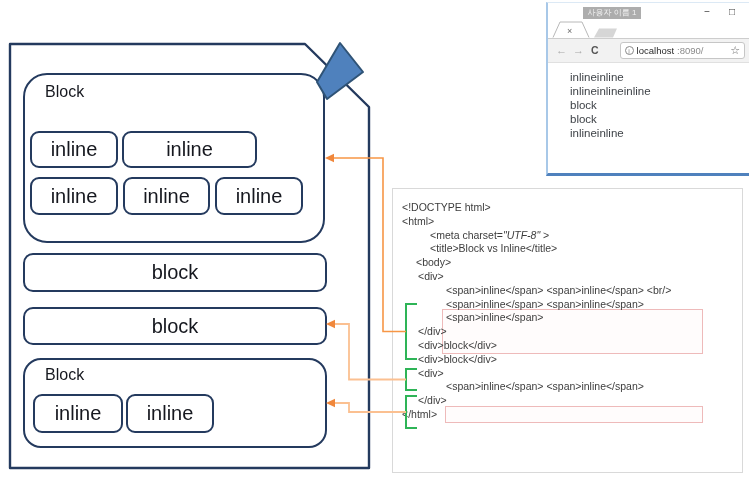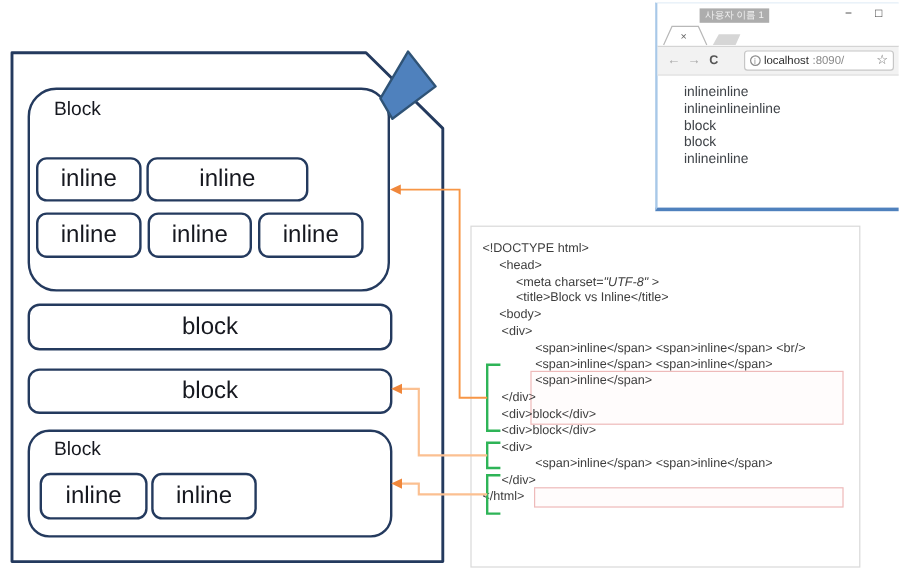--- a/index.html
+++ b/index.html
@@ -14,21 +14,21 @@
   
   .nbox{
     position:absolute;background:#fff;border:2.4px solid #243a5e;
     box-sizing:border-box;z-index:1;color:#16181f;
   }
   .cbox{display:flex;align-items:center;justify-content:center;font-size:20px;}
   .biglabel{position:absolute;font-size:16px;color:#16181f;}
 
   
   #codepanel{
-    position:absolute;left:392px;top:188px;width:325px;height:285px;
+    position:absolute;left:392px;top:188px;width:351px;height:285px;
     background:#fff;border:1.2px solid #d9d9d9;box-sizing:border-box;
     padding-top:12px;z-index:2;
   }
   .cl{
     position:relative;z-index:2;height:13.8px;line-height:13.8px;
     font-size:10.5px;color:#3d3d3d;white-space:pre;box-sizing:border-box;
   }
   .cl i{font-style:italic;}
   .ind0{padding-left:9px}.ind1{padding-left:23px}.ind2{padding-left:37px}
   .indD{padding-left:25px}.indS{padding-left:53px}
@@ -121,21 +121,21 @@
   </div>
   <div class="nbox cbox" style="left:126px;top:394px;width:88px;height:39px;border-radius:9px;">
     <span>inline</span>
   </div>
 
   <div id="codepanel">
     <div class="pinkbox" style="left:49px;top:120px;width:261px;height:45px;"></div>
     <div class="pinkbox" style="left:52px;top:217px;width:258px;height:17px;"></div>
 
     <div class="cl ind0">&lt;!DOCTYPE html&gt;</div>
-    <div class="cl ind1">&lt;head&gt;</div>
+    <div class="cl ind0">&lt;html&gt;</div>
     <div class="cl ind2"><span>&lt;meta charset=</span><i>"UTF-8"</i><span> &gt;</span></div>
     <div class="cl ind2">&lt;title&gt;Block vs Inline&lt;/title&gt;</div>
     <div class="cl ind1">&lt;body&gt;</div>
     <div class="cl indD">&lt;div&gt;</div>
     <div class="cl indS">&lt;span&gt;inline&lt;/span&gt; &lt;span&gt;inline&lt;/span&gt; &lt;br/&gt;</div>
     <div class="cl indS">&lt;span&gt;inline&lt;/span&gt; &lt;span&gt;inline&lt;/span&gt;</div>
     <div class="cl indS">&lt;span&gt;inline&lt;/span&gt;</div>
     <div class="cl indD">&lt;/div&gt;</div>
     <div class="cl indD">&lt;div&gt;block&lt;/div&gt;</div>
     <div class="cl indD">&lt;div&gt;block&lt;/div&gt;</div>

